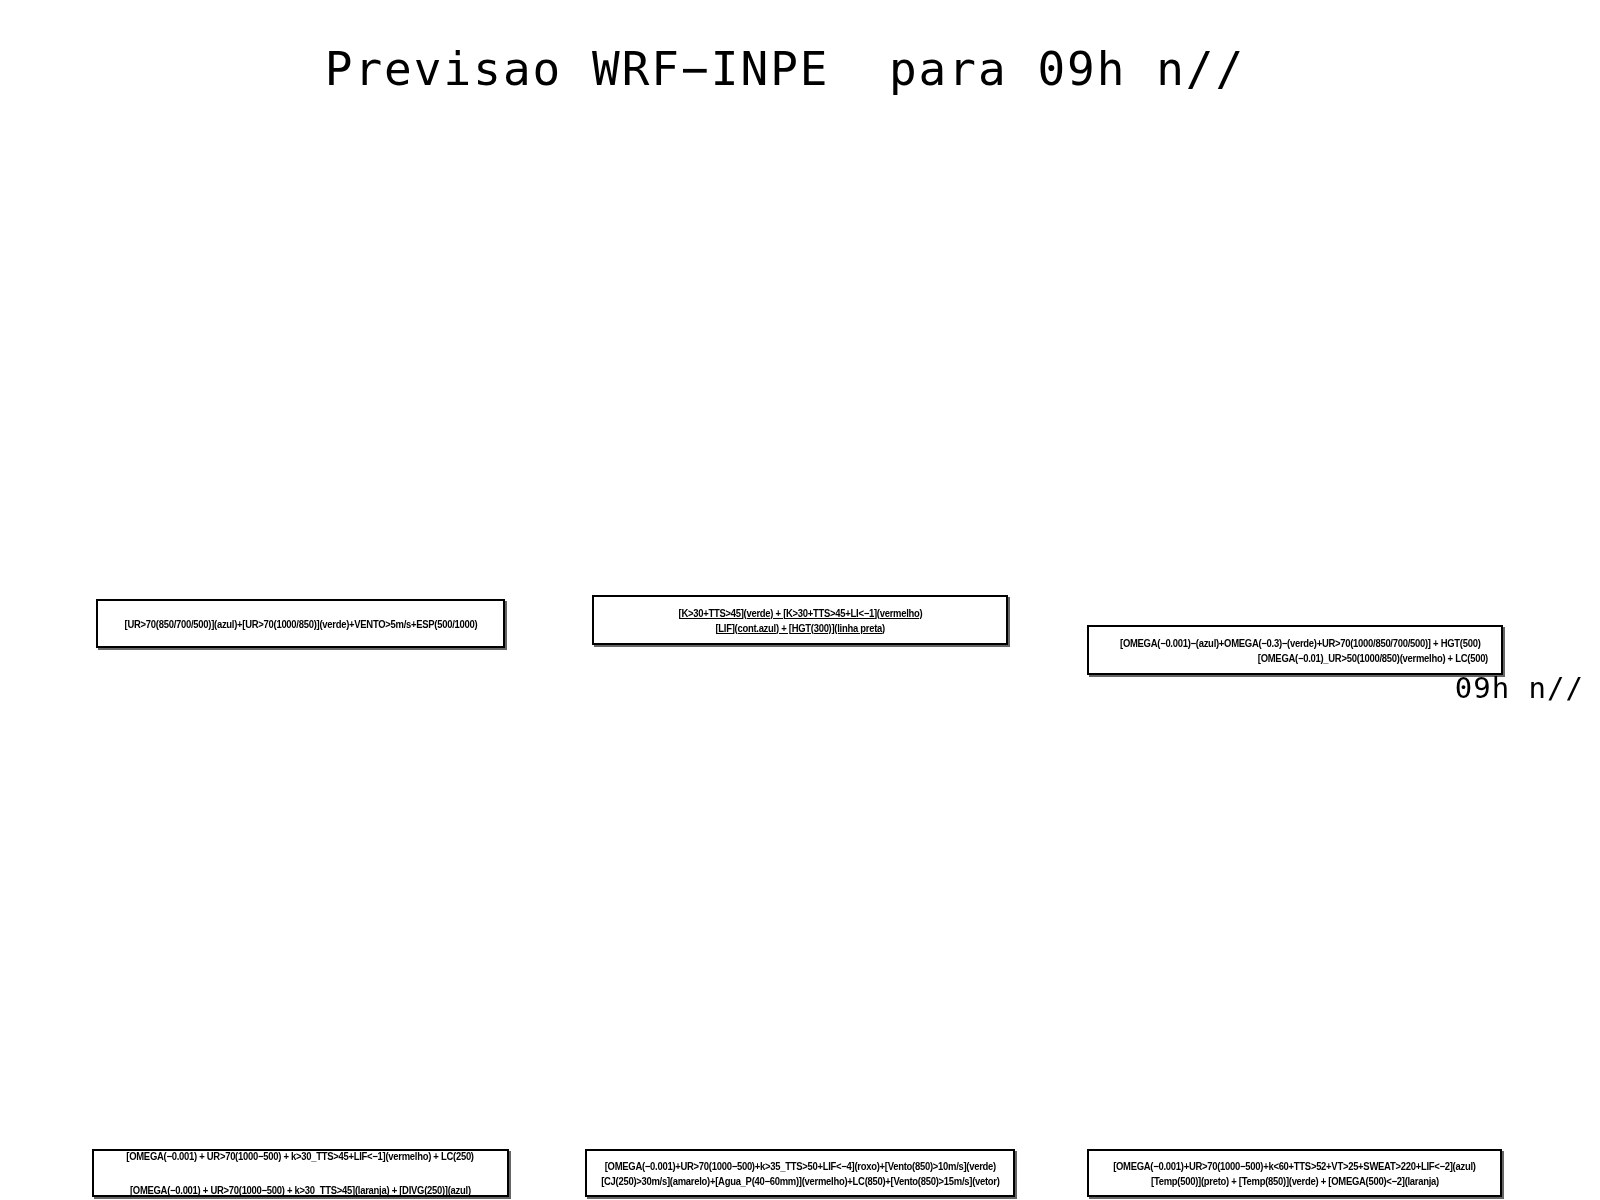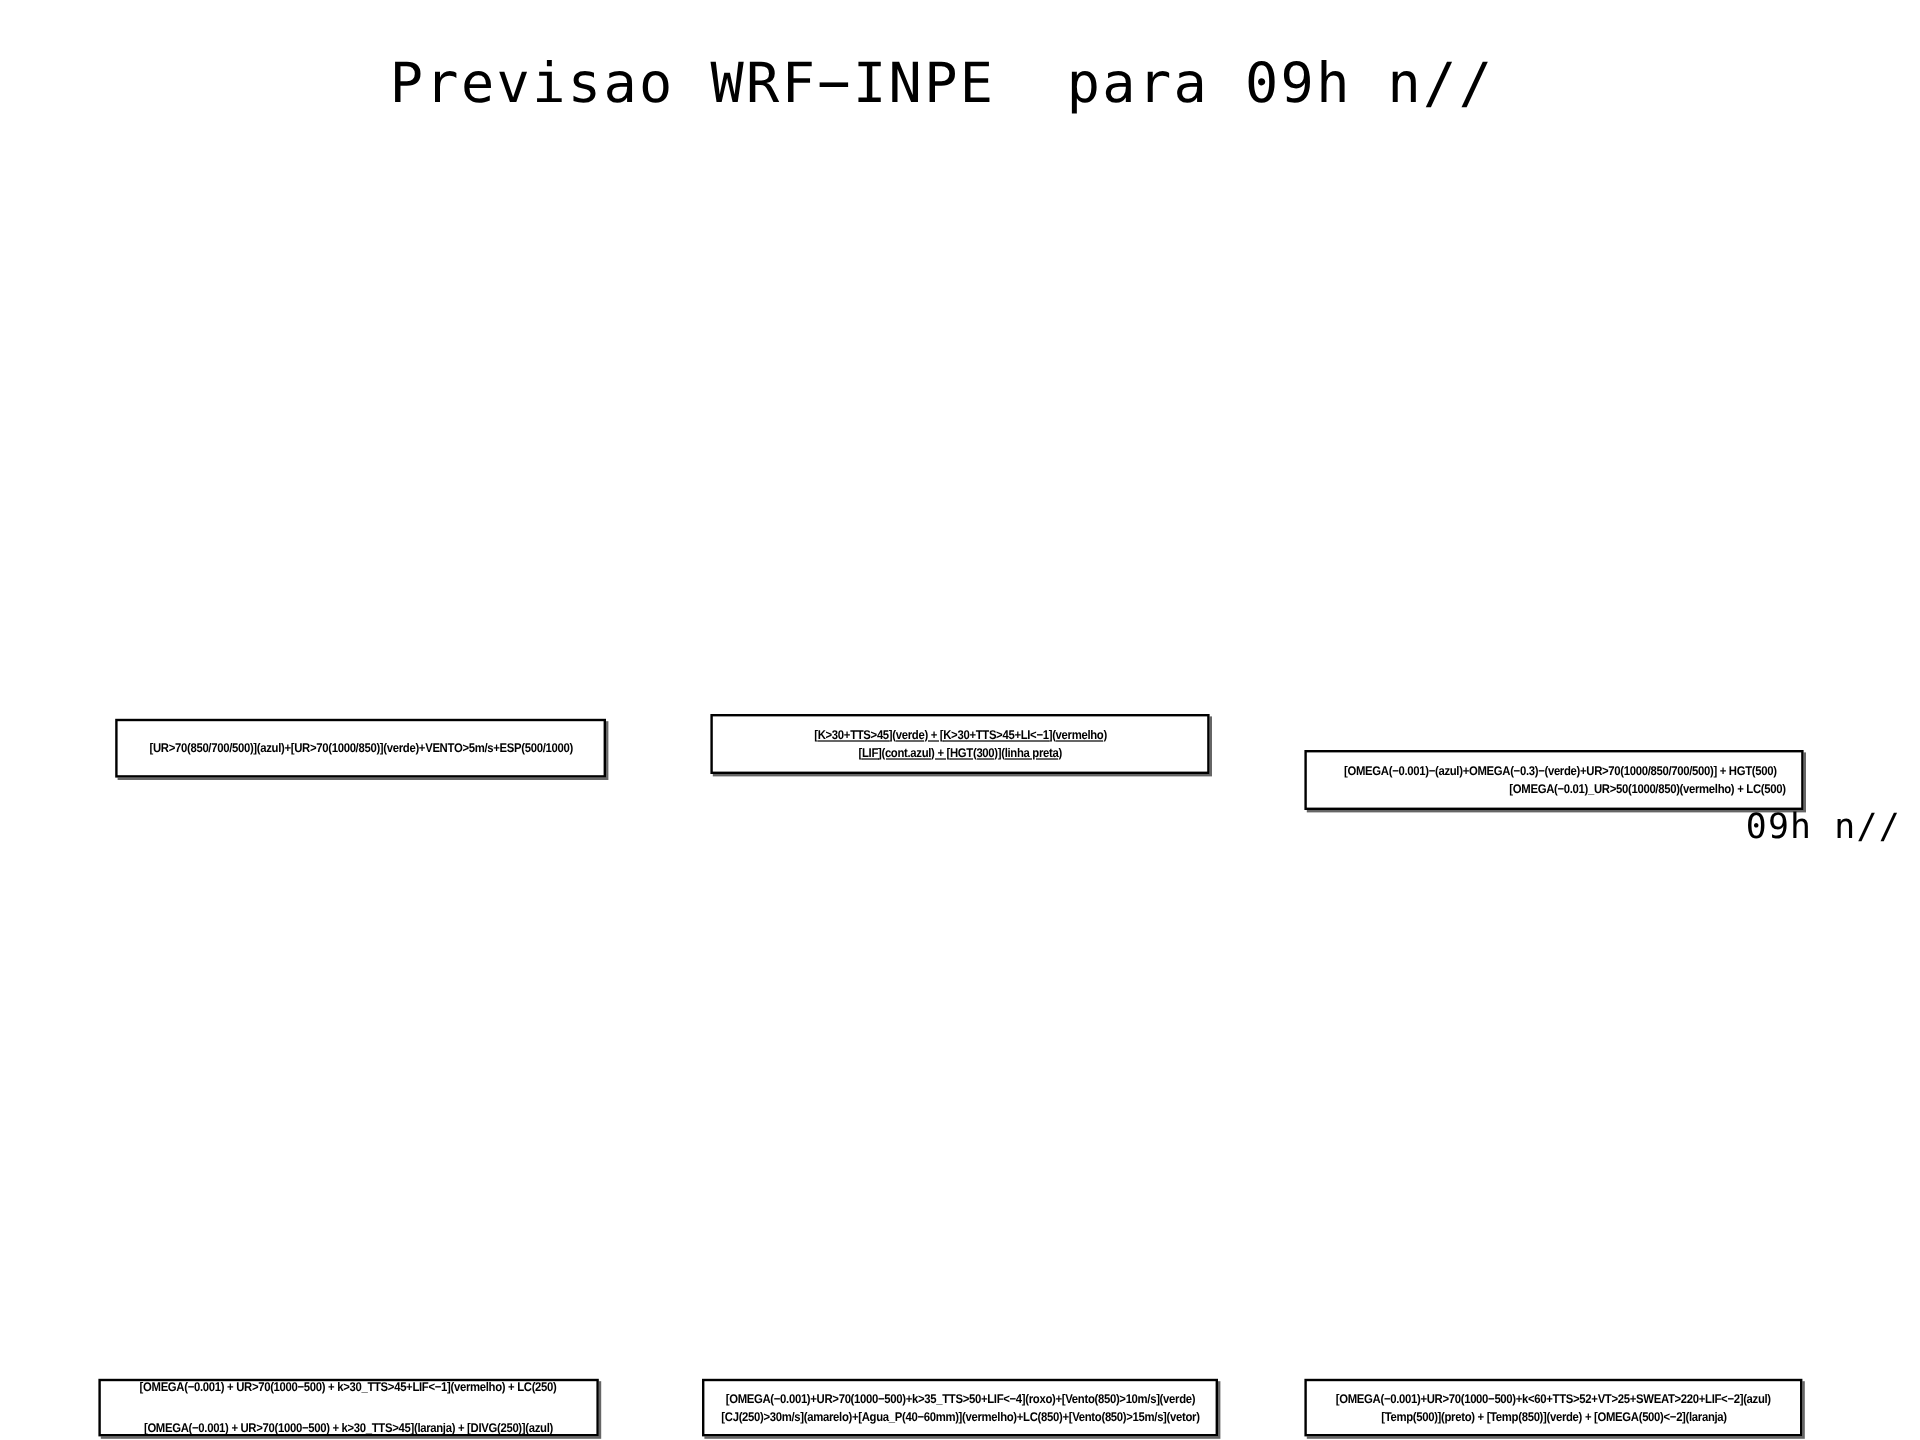--- a/index.html
+++ b/index.html
@@ -76,21 +76,21 @@
     line-height: 14px;
     letter-spacing: -0.3px;
     color: #000000;
     white-space: pre;
     transform: scaleX(0.9);
     transform-origin: 50% 50%;
   }
   .box-top-left     { left: 96px;   top: 567px;  width: 409px; height: 49px; }
   .box-top-center   { left: 592px;  top: 563px;  width: 416px; height: 50px; text-decoration: underline; }
   .box-top-right    { left: 1087px; top: 593px;  width: 416px; height: 50px; align-items: flex-end; }
-  .box-bottom-left  { left: 82px;   top: 1117px; width: 417px; height: 48px; gap: 20px; }
+  .box-bottom-left  { left: 92px;   top: 1117px; width: 417px; height: 48px; gap: 20px; }
   .box-bottom-center{ left: 585px;  top: 1117px; width: 430px; height: 48px; }
   .box-bottom-right { left: 1087px; top: 1117px; width: 415px; height: 48px; }
 </style>
 </head>
 <body>
 
 <div class="page">
 
   <div class="plot-title">Previsao WRF−INPE  para 09h n//</div>
 

